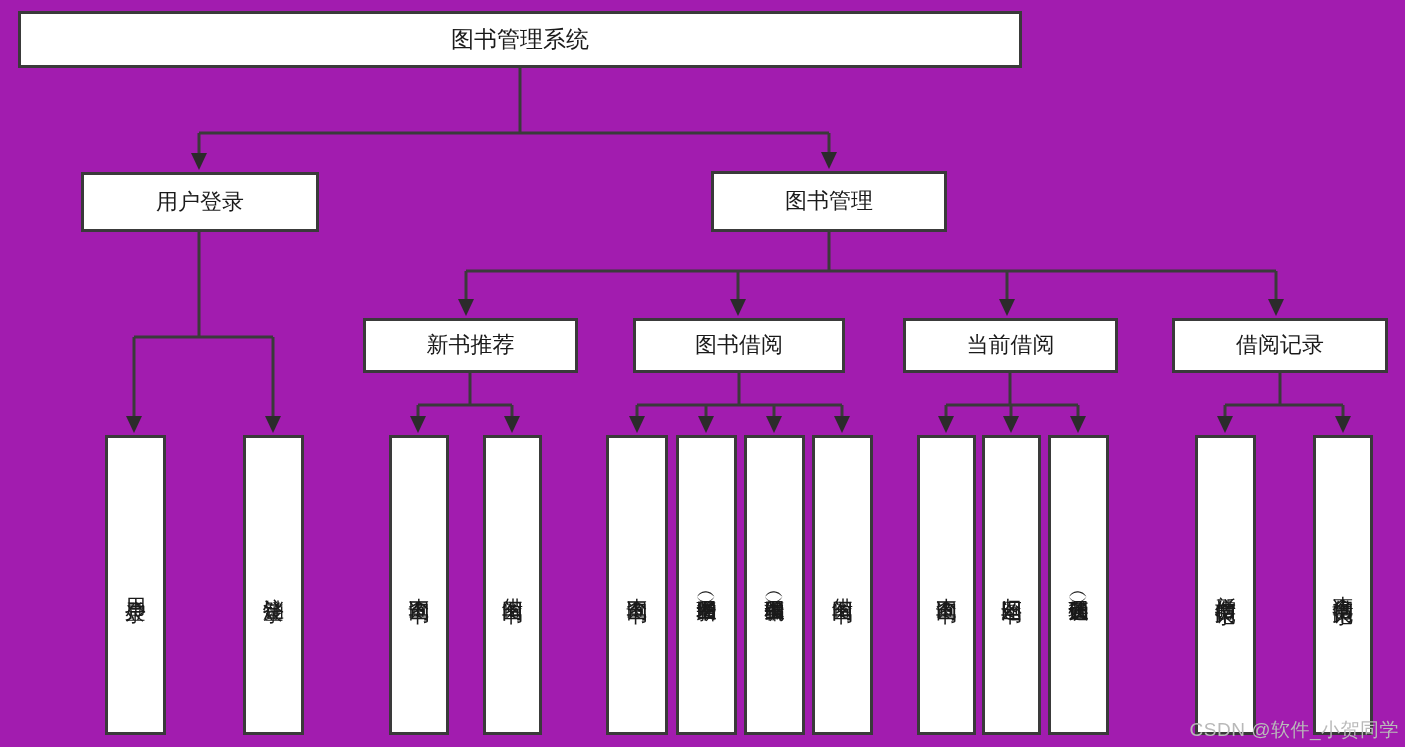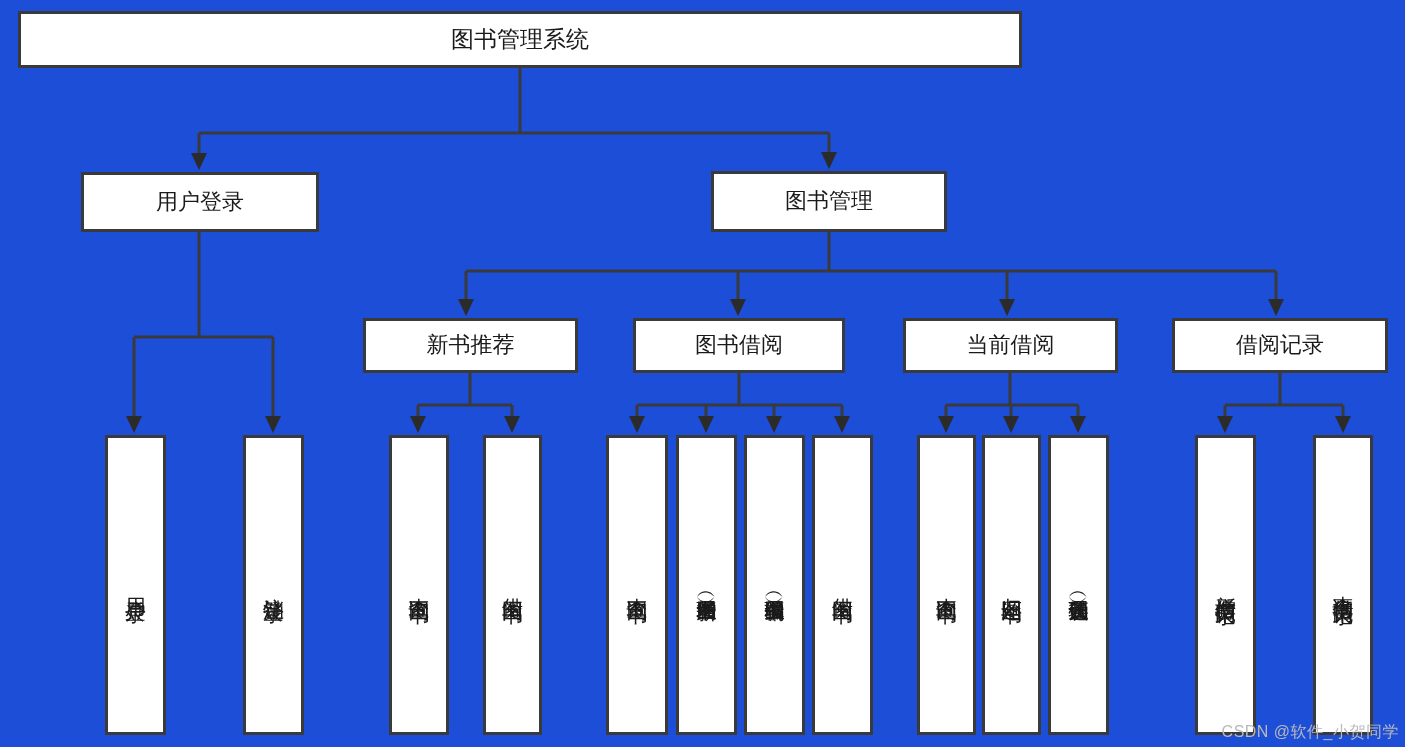--- a/index.html
+++ b/index.html
@@ -10,21 +10,21 @@
   body {
     width: 1405px;
     height: 747px;
     font-family: "Liberation Sans", "DejaVu Sans", sans-serif;
     overflow: hidden;
   }
   #diagram-root {
     position: relative;
     width: 1405px;
     height: 747px;
-    background: #1d4ed8;
+    background: #a21caf;
   }
   svg.diagram-canvas {
     position: absolute;
     left: 0;
     top: 0;
     width: 1405px;
     height: 747px;
   }
   .node-box {
     fill: #ffffff;
@@ -75,21 +75,21 @@
   }
   .vnode-text.tall {
     font-size: 20px;
     letter-spacing: 0px;
   }
   .watermark {
     position: absolute;
     right: 6px;
     bottom: 4px;
     font-family: "Liberation Sans", "DejaVu Sans", sans-serif;
-    font-size: 16px;
+    font-size: 19px;
     color: #b9b9b9;
     letter-spacing: 0.5px;
     white-space: nowrap;
     pointer-events: none;
   }
 </style>
 </head>
 <body>
 
 <div id="diagram-root">

